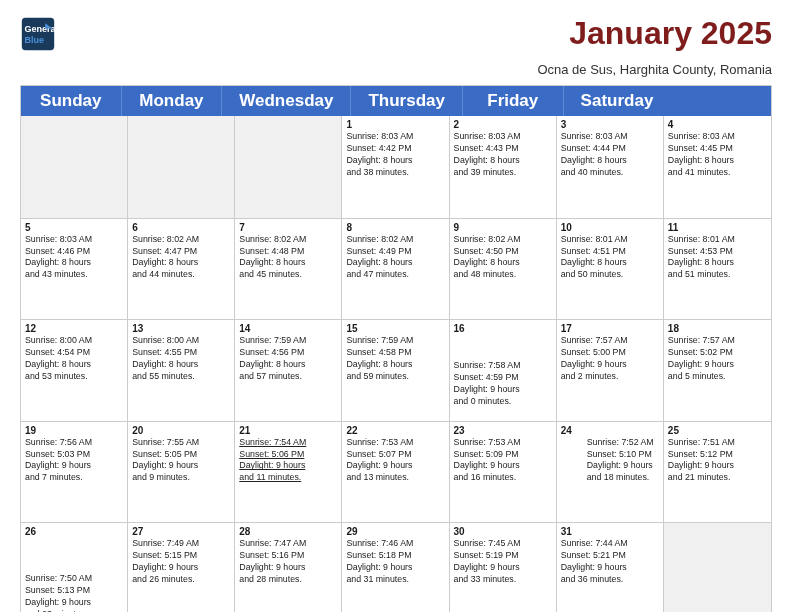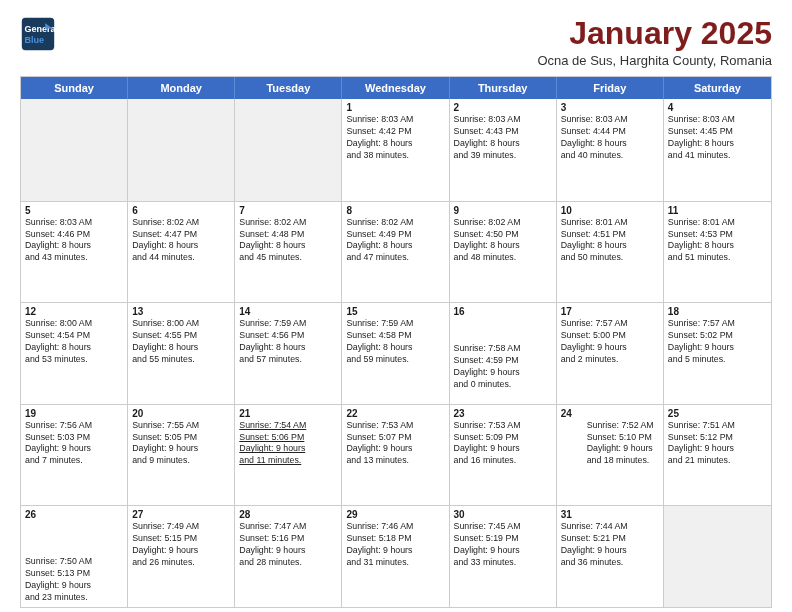--- a/index.html
+++ b/index.html
@@ -37,37 +37,37 @@
     }
     .month-title {
       font-size: 32px;
       font-weight: bold;
       color: #7f1d1d;
       line-height: 1.1;
     }
     .subtitle {
       font-size: 13px;
       color: #333;
-      margin-top: 2px;
+      margin-top: 11px;
       text-align: right;
     }
     .calendar {
       flex: 1;
       display: flex;
       flex-direction: column;
       border: 1px solid #ccc;
     }
     .cal-header-row {
       display: grid;
       grid-template-columns: repeat(7, 1fr);
       background: #3a6cc6;
     }
     .cal-header-cell {
       color: #fff;
-      font-size: 11px;
+      font-size: 17px;
       font-weight: bold;
       text-align: center;
       padding: 5px 17px;
       border-right: 1px solid #5a8cd6;
     }
     .cal-header-cell:last-child { border-right: none; }
     .cal-body {
       flex: 1;
       display: grid;
       grid-template-rows: repeat(5, 1fr);
@@ -117,21 +117,20 @@
     <div class="title-block">
       <div class="month-title">January 2025</div>
       <div class="subtitle">Ocna de Sus, Harghita County, Romania</div>
     </div>
   </div>
 
   <div class="calendar">
     <div class="cal-header-row">
     <div class="cal-header-cell">Sunday</div>
         <div class="cal-header-cell">Monday</div>
-        <div class="cal-header-cell">Tuesday</div>
         <div class="cal-header-cell">Wednesday</div>
         <div class="cal-header-cell">Thursday</div>
         <div class="cal-header-cell">Friday</div>
         <div class="cal-header-cell">Saturday</div>
       </div>
     <div class="cal-body">
     <div class="cal-row">
           <div class="cal-cell empty shaded"></div>
           <div class="cal-cell empty shaded"></div>
           <div class="cal-cell empty shaded"></div>

